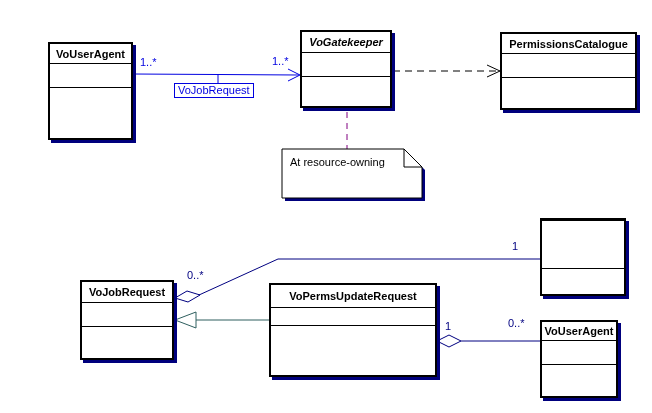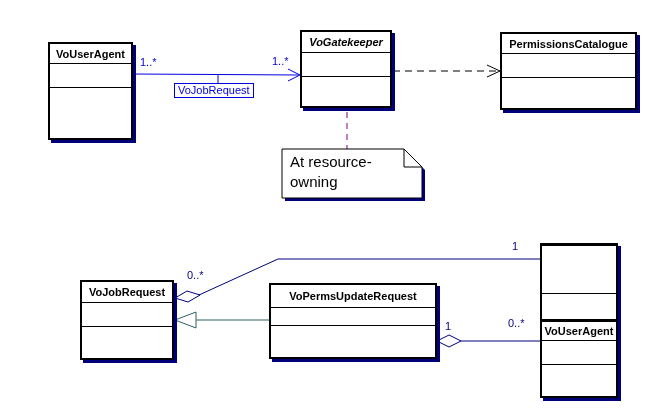--- a/index.html
+++ b/index.html
@@ -21,21 +21,21 @@
   .edge-label{
     position:absolute;font-size:11px;white-space:nowrap;line-height:13px;
   }
   .mult-blue{color:#0000e0;}
   .mult-navy{color:#000080;}
   .assoc-label-box{
     position:absolute;border:1px solid #0000e0;color:#0000e0;background:#ffffff;
     font-size:11px;line-height:13px;padding:0 3px;white-space:nowrap;
   }
   .note-text{
-    position:absolute;font-size:15px;color:#000000;line-height:20px;
+    position:absolute;font-size:11px;color:#000000;line-height:20px;
   }
 </style>
 </head>
 <body>
 
 <div class="canvas">
 
   <svg class="edges" viewBox="0 0 652 413" xmlns="http://www.w3.org/2000/svg">
 
     <line x1="133" y1="74" x2="299" y2="75" stroke="#0000e0" stroke-width="1"></line>
@@ -78,27 +78,27 @@
     <div class="uml-attrs" style="height:23px;"></div>
     <div class="uml-ops"></div>
   </div>
 
   <div class="uml-class" style="left:80px;top:280px;width:94px;height:80px;">
     <div class="uml-title" style="height:20px;">VoJobRequest</div>
     <div class="uml-attrs" style="height:23px;"></div>
     <div class="uml-ops"></div>
   </div>
 
-  <div class="uml-class" style="left:269px;top:283px;width:168px;height:76px;">
+  <div class="uml-class" style="left:269px;top:283px;width:168px;height:94px;">
     <div class="uml-title" style="height:22px;">VoPermsUpdateRequest</div>
     <div class="uml-attrs" style="height:17px;"></div>
     <div class="uml-ops"></div>
   </div>
 
-  <div class="uml-class" style="left:540px;top:243px;width:78px;height:78px;gap:47px;">
+  <div class="uml-class" style="left:540px;top:218px;width:86px;height:78px;gap:47px;">
     <div class="uml-title" style="height:18px;">IdCertificate</div>
     <div class="uml-attrs" style="height:23px;"></div>
     <div class="uml-ops"></div>
   </div>
 
   <div class="uml-class" style="left:540px;top:320px;width:78px;height:78px;">
     <div class="uml-title" style="height:18px;">VoUserAgent</div>
     <div class="uml-attrs" style="height:23px;"></div>
     <div class="uml-ops"></div>
   </div>

